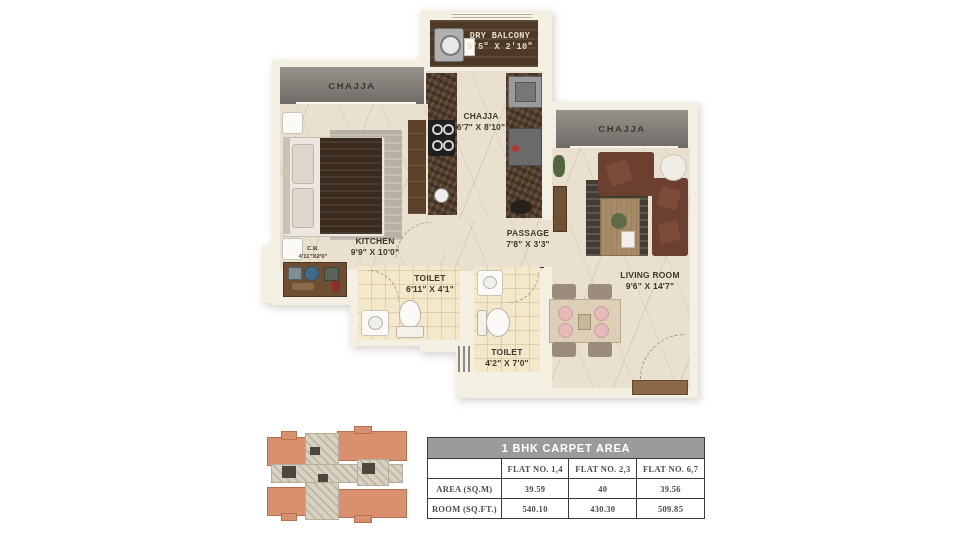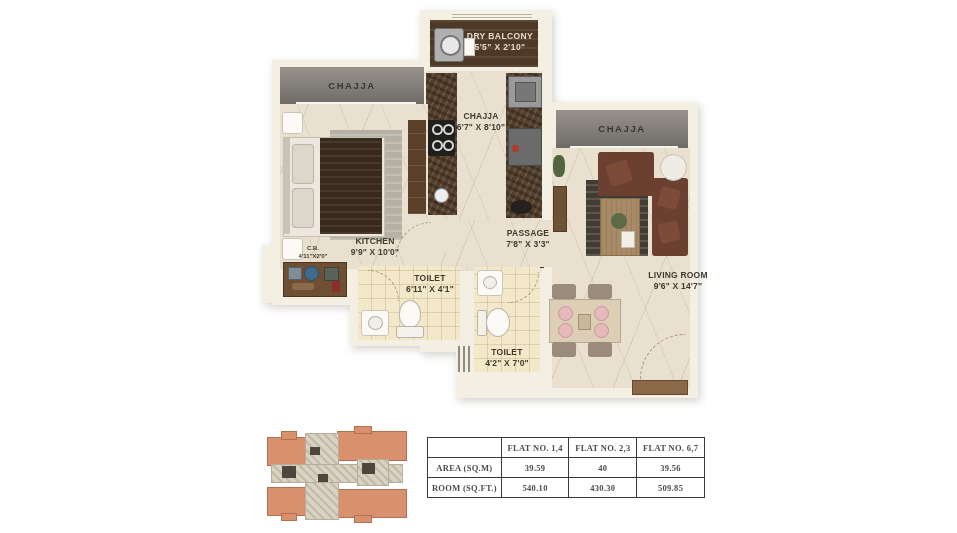--- a/index.html
+++ b/index.html
@@ -164,21 +164,21 @@
     </div>
     <div class="abs" style="left:552px;top:342px;width:24px;height:15px;background:#9a8b7d;border-radius:3px;"></div>
     <div class="abs" style="left:588px;top:342px;width:24px;height:15px;background:#9a8b7d;border-radius:3px;"></div>
 
     <div class="arc" style="left:640px;top:334px;width:44px;height:44px;"></div>
     <div class="abs" style="left:632px;top:380px;width:54px;height:13px;background:#8a6848;border:1px solid #64492d;"></div>
 
     <div class="rlabel chajja-label" style="left:352px;top:86px;">
       <span>CHAJJA</span>
     </div>
-    <div class="rlabel balcony-label" style="left:500px;top:42px;">
+    <div class="rlabel balcony-label" style="left:500px;top:42px;font-family:Liberation Mono, monospace;">
       <span>DRY BALCONY</span><br>
       <span class="dim">5'5" X 2'10"</span>
     </div>
     <div class="rlabel" style="left:481px;top:122px;">
       <span>CHAJJA</span><br>
       <span class="dim">6'7" X 8'10"</span>
     </div>
     <div class="rlabel" style="left:375px;top:247px;">
       <span>KITCHEN</span><br>
       <span class="dim">9'9" X 10'0"</span>
@@ -195,21 +195,21 @@
       <span>TOILET</span><br>
       <span class="dim">4'2" X 7'0"</span>
     </div>
     <div class="rlabel" style="left:528px;top:239px;">
       <span>PASSAGE</span><br>
       <span class="dim">7'8" X 3'3"</span>
     </div>
     <div class="rlabel chajja-label" style="left:622px;top:129px;">
       <span>CHAJJA</span>
     </div>
-    <div class="rlabel" style="left:650px;top:281px;margin-left:28px;">
+    <div class="rlabel" style="left:650px;top:281px;">
       <span>LIVING ROOM</span><br>
       <span class="dim">9'6" X 14'7"</span>
     </div>
   </div>
 
   <div>
     <div class="wing" style="left:267px;top:437px;width:40px;height:27px;"></div>
     <div class="wing" style="left:281px;top:431px;width:14px;height:7px;"></div>
     <div class="wing" style="left:337px;top:431px;width:68px;height:28px;"></div>
     <div class="wing" style="left:354px;top:426px;width:16px;height:6px;"></div>
@@ -227,20 +227,23 @@
   </div>
 
   <table id="area-table">
     <colgroup>
         <col class="c0">
         <col class="c1">
         <col class="c2">
         <col class="c3">
       </colgroup>
     <tbody>
+        <tr>
+      <th colspan="4" class="tbl-title">1 BHK CARPET AREA</th>
+    </tr>
     <tr>
       <td></td>
       <td>FLAT NO. 1,4</td>
       <td>FLAT NO. 2,3</td>
       <td>FLAT NO. 6,7</td>
     </tr>
     <tr>
       <td>AREA (SQ.M)</td>
       <td>39.59</td>
       <td>40</td>

